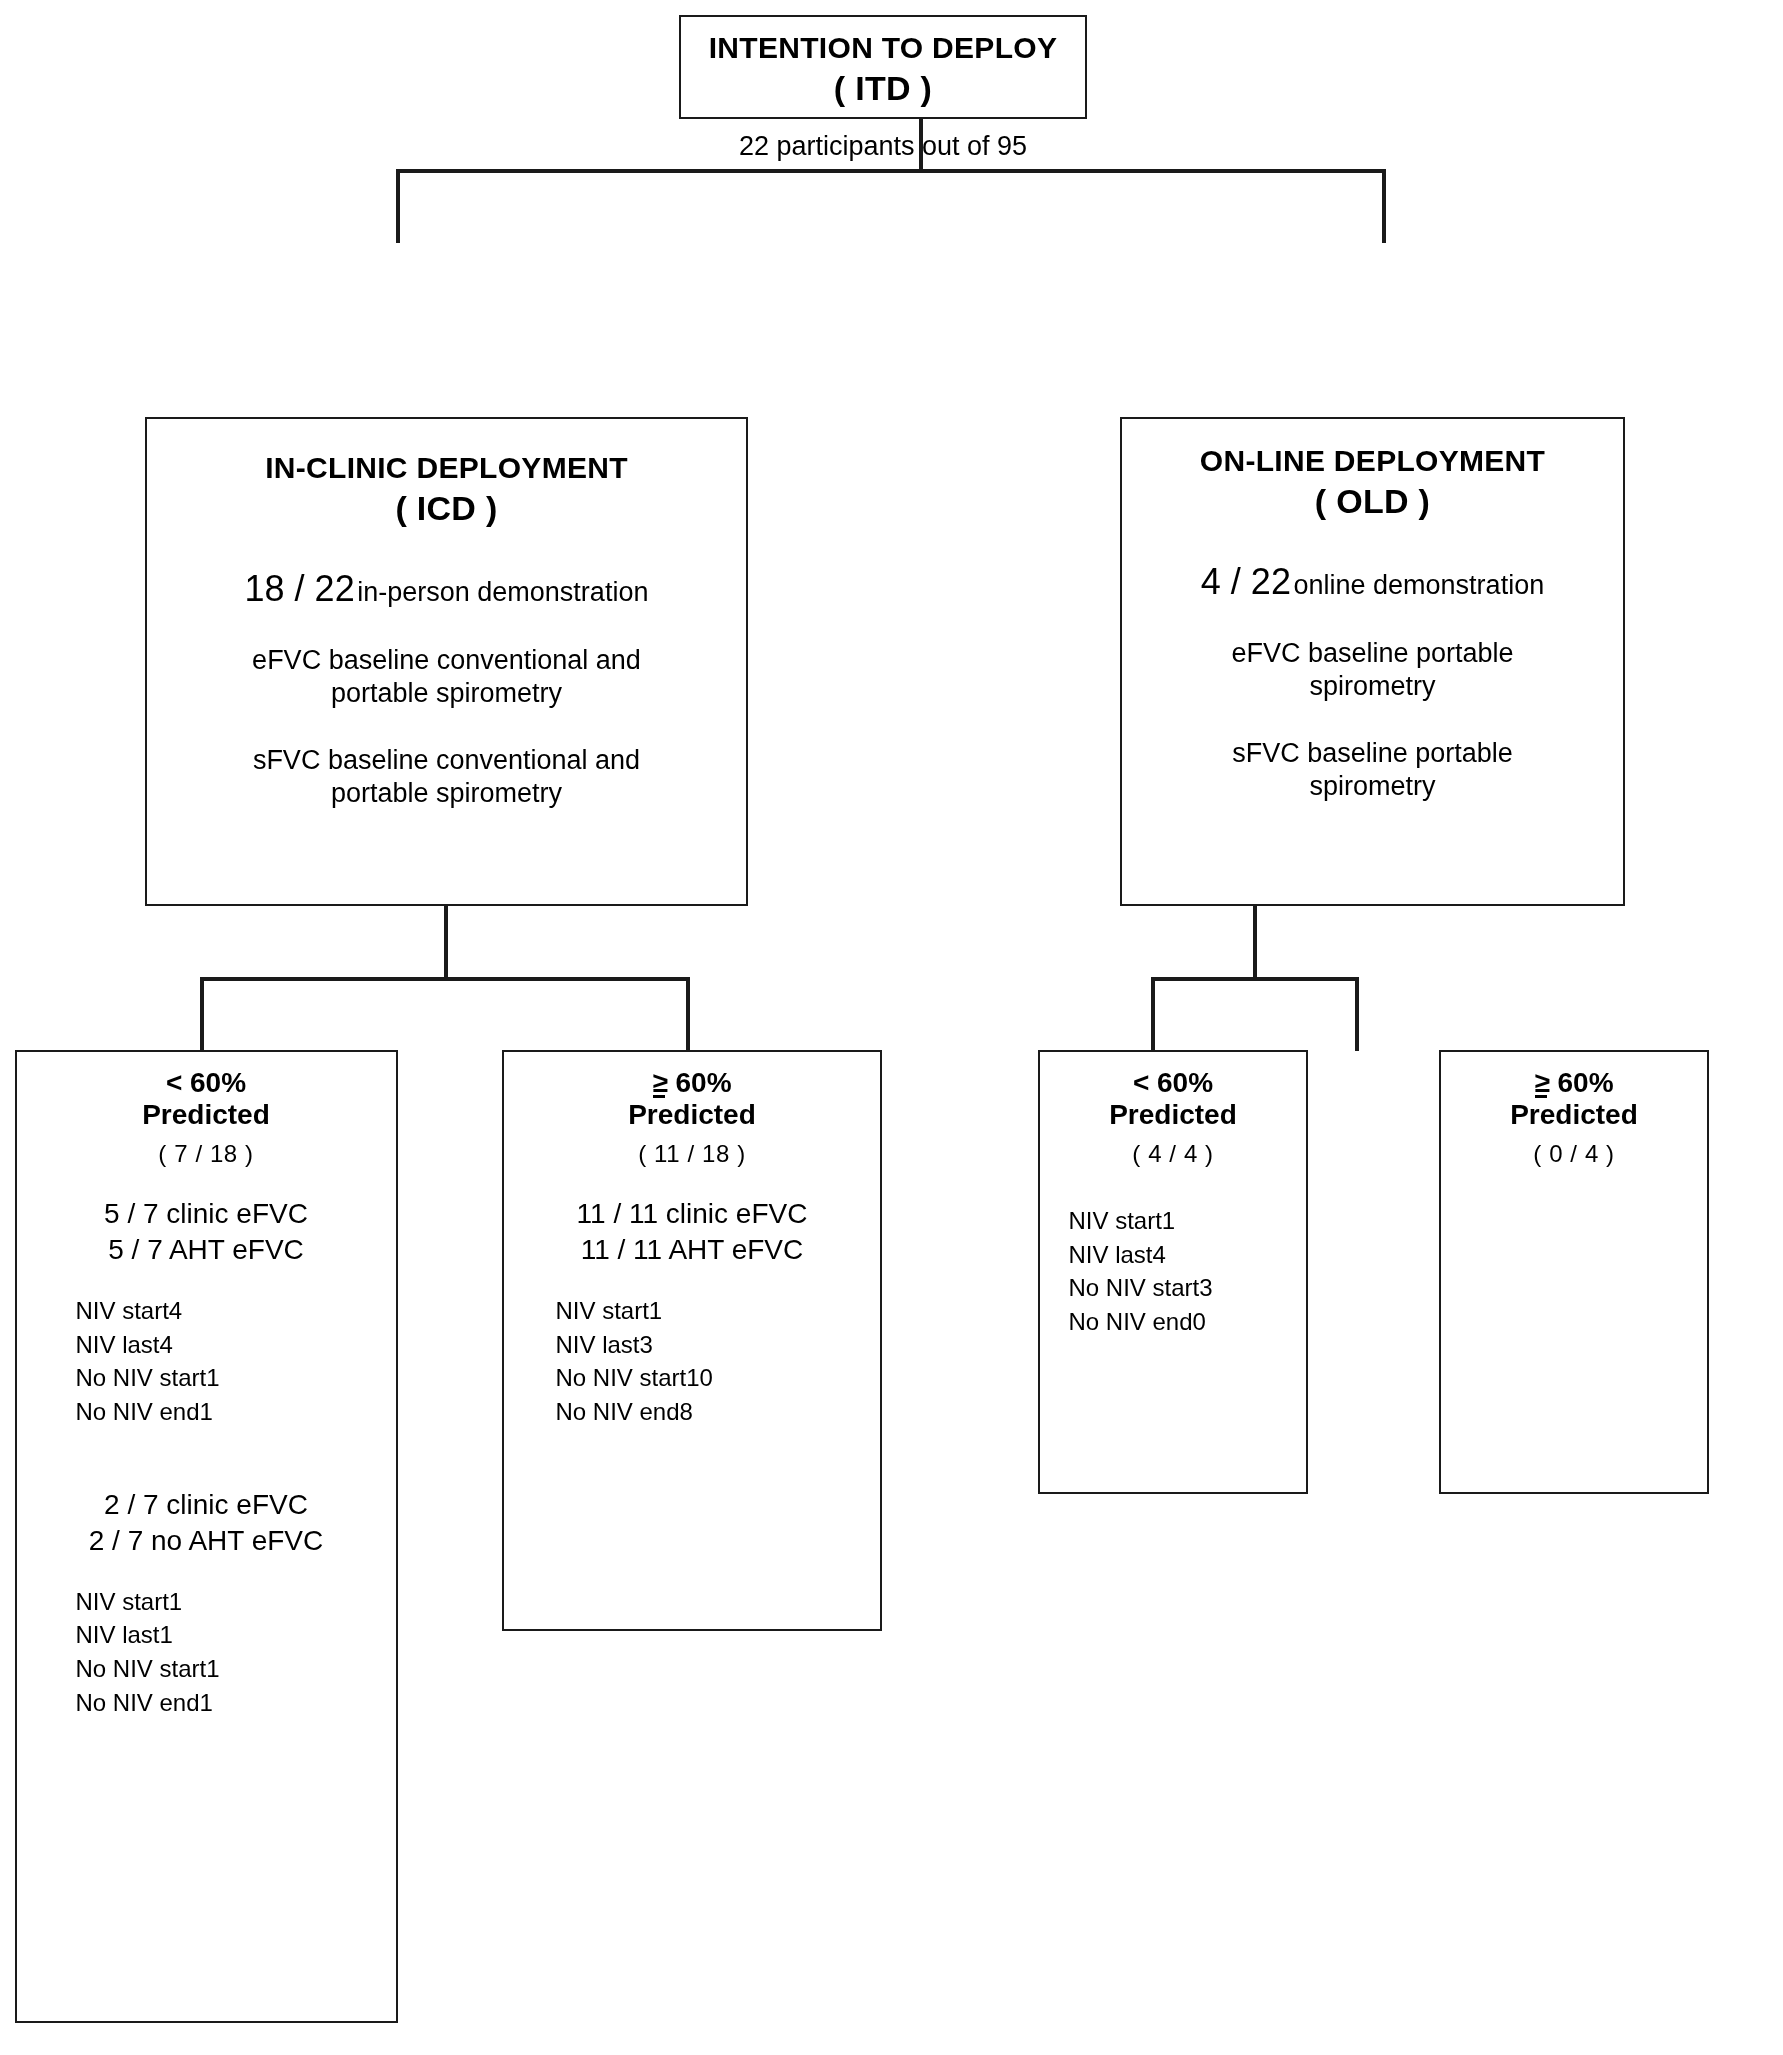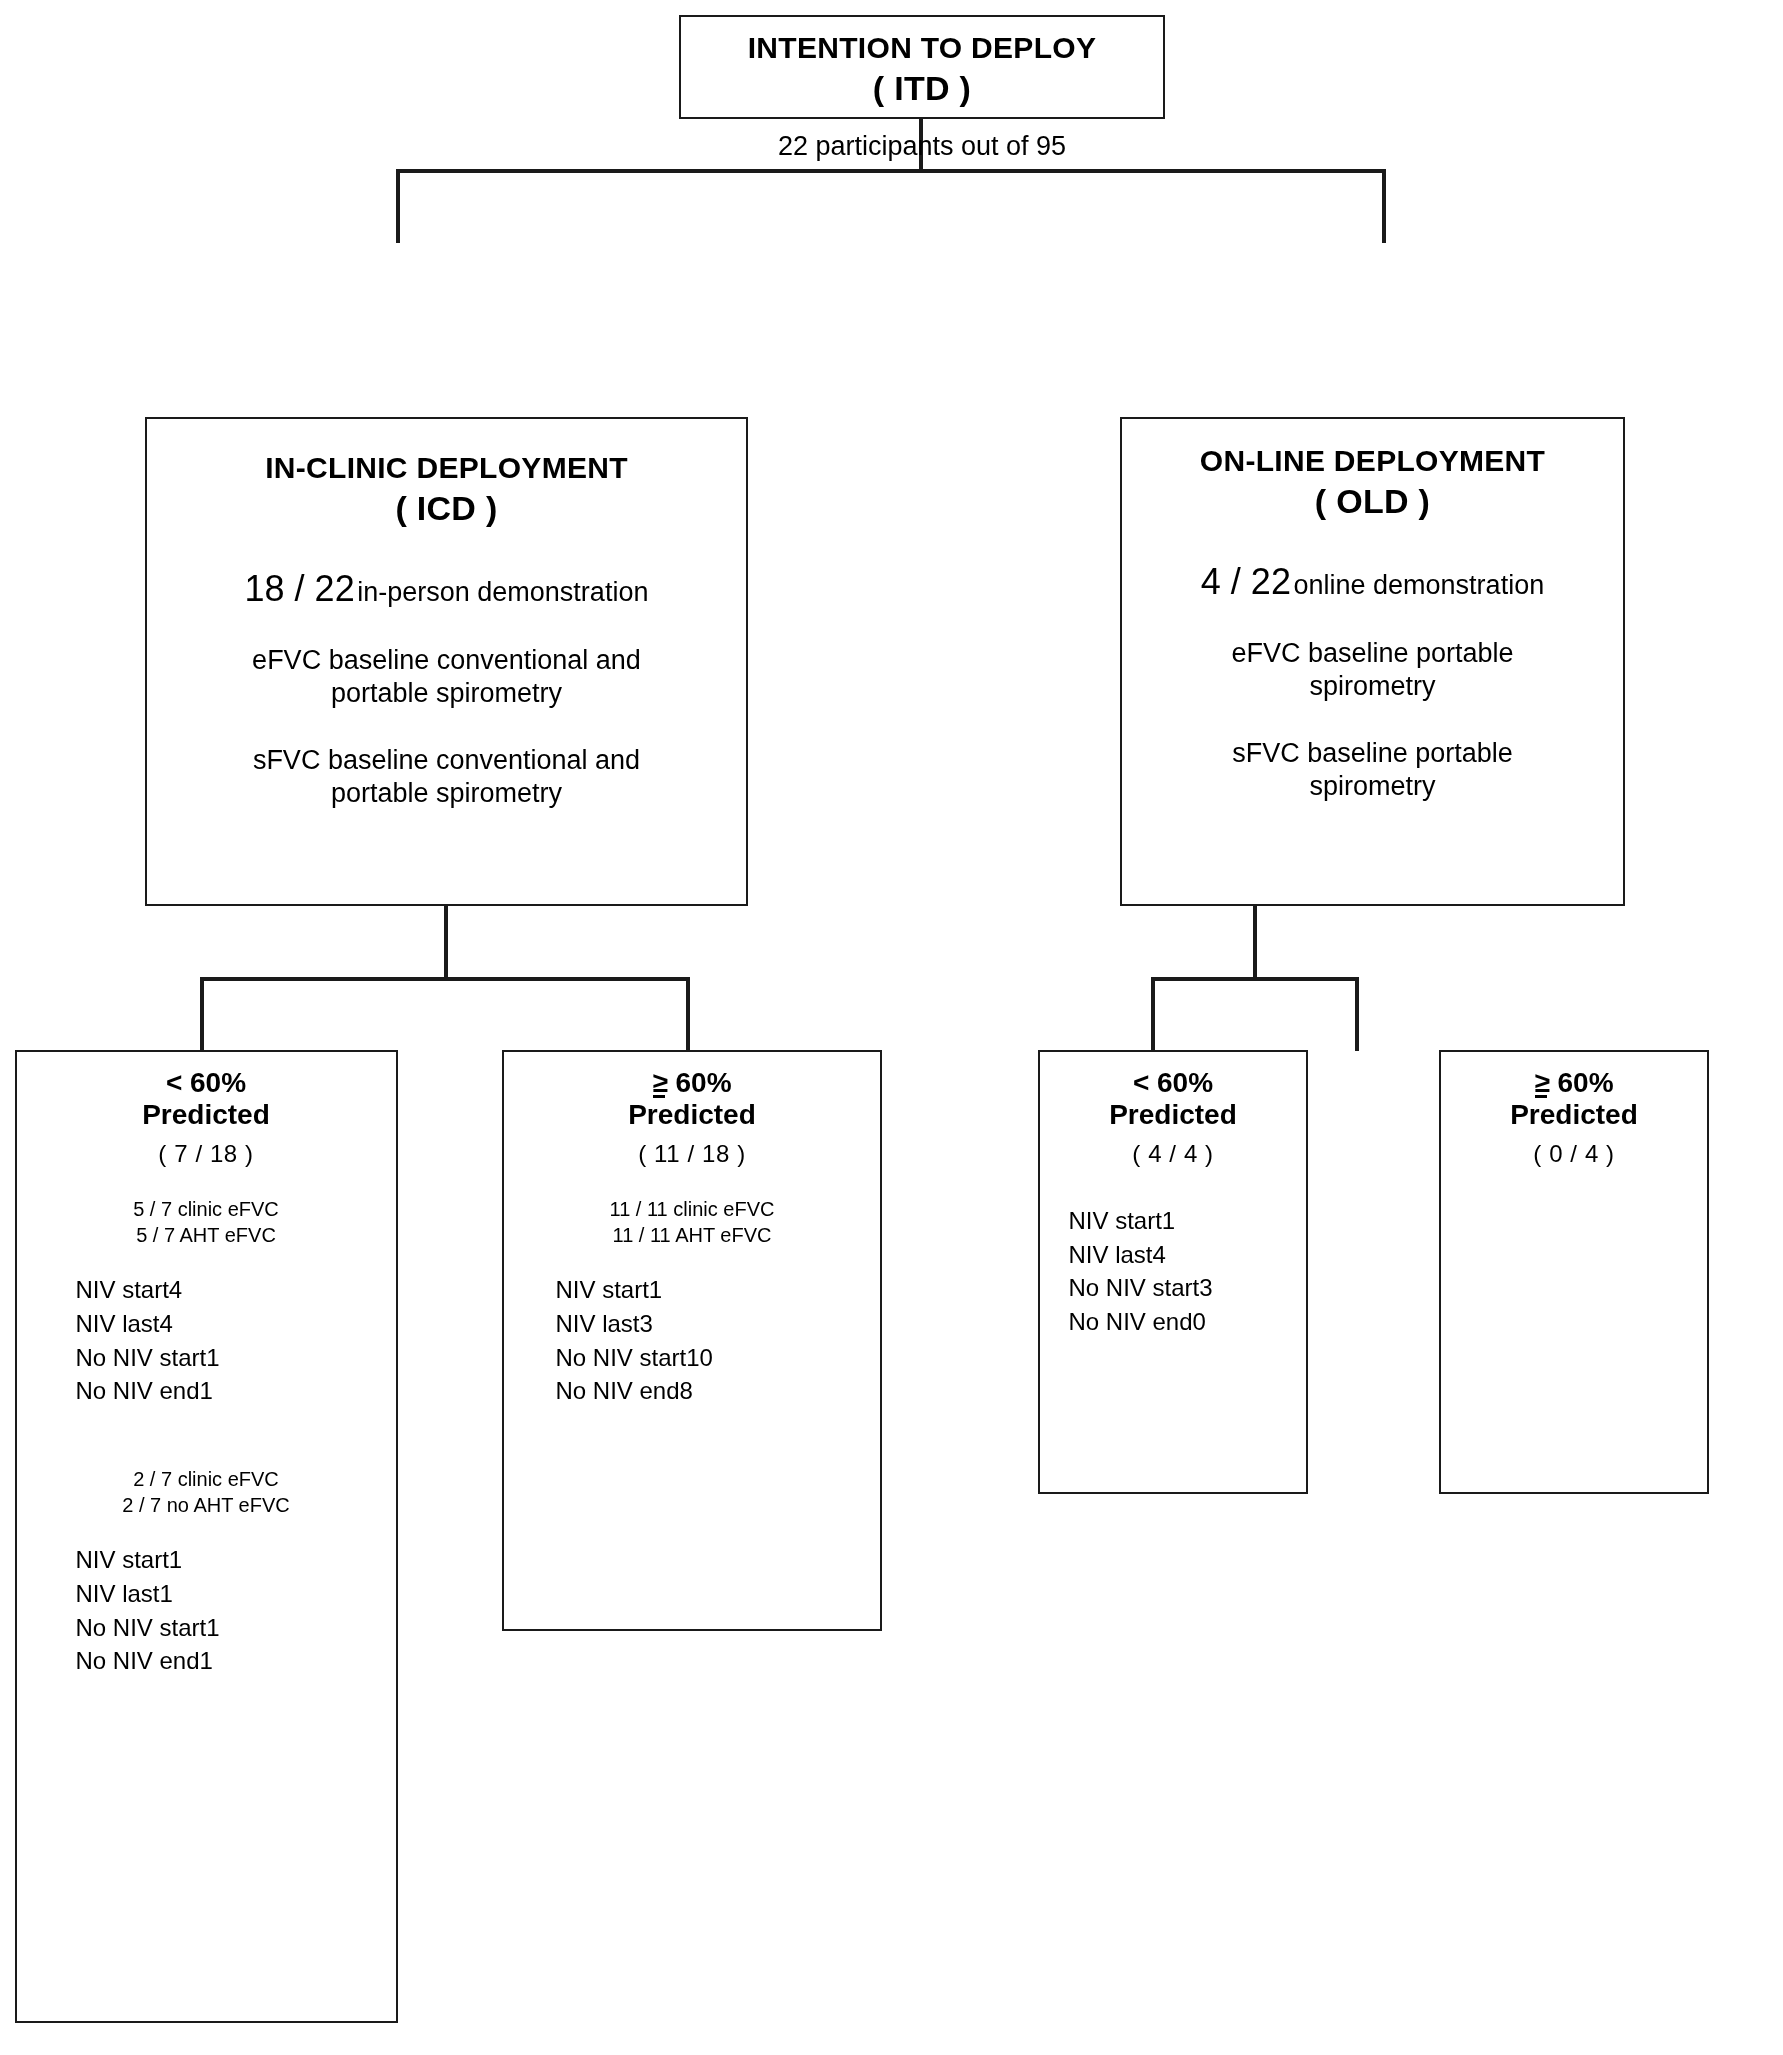--- a/index.html
+++ b/index.html
@@ -22,21 +22,21 @@
 
   .ratio-line{text-align:center;white-space:nowrap;}
   .ratio-line .big{font-size:36px;}
   .ratio-line .small{font-size:27px;}
 
   .para{text-align:center;font-size:27px;line-height:1.22;}
 
   .crit{font-weight:bold;text-align:center;font-size:28px;line-height:1.16;}
   .count{text-align:center;font-size:24px;letter-spacing:0.6px;}
 
-  .frac{text-align:center;font-size:20px;line-height:1.30;white-space:nowrap;}
+  .frac{text-align:center;font-size:28px;line-height:1.30;white-space:nowrap;}
 
   .kv{margin:0 auto;}
   .kv .row{display:flex;justify-content:flex-start;font-size:24px;line-height:1.40;}
   .kv .row .k{text-align:left;}
   .kv .row .v{text-align:right;}
 
   .ge{display:inline-block;position:relative;}
   .ge:after{content:"";position:absolute;left:0.6px;right:2.9px;bottom:1.2px;height:2.9px;background:#000;}
 </style>
 </head>
@@ -52,21 +52,21 @@
   <div class="line vline" style="left:444px;top:904px;height:75px;"></div>
   <div class="line hline" style="left:200px;top:977px;width:489px;"></div>
   <div class="line vline" style="left:200px;top:977px;height:74px;"></div>
   <div class="line vline" style="left:686px;top:977px;height:74px;"></div>
 
   <div class="line vline" style="left:1253px;top:904px;height:75px;"></div>
   <div class="line hline" style="left:1151px;top:977px;width:207px;"></div>
   <div class="line vline" style="left:1151px;top:977px;height:74px;"></div>
   <div class="line vline" style="left:1355px;top:977px;height:74px;"></div>
 
-  <div class="box" style="left:679px;top:14.5px;width:486px;height:104px;">
+  <div class="box" style="left:679px;top:14.5px;width:408px;height:104px;">
     <div class="hdr" style="margin-top:14px;">
       <span class="l1">INTENTION TO DEPLOY</span>
       <span class="l2">( ITD )</span>
     </div>
     <div class="body-txt" style="margin-top:23px;">
       <div>22 participants out of 95</div>
     </div>
   </div>
 
   <div class="box" style="left:145px;top:417px;width:603px;height:489px;">

